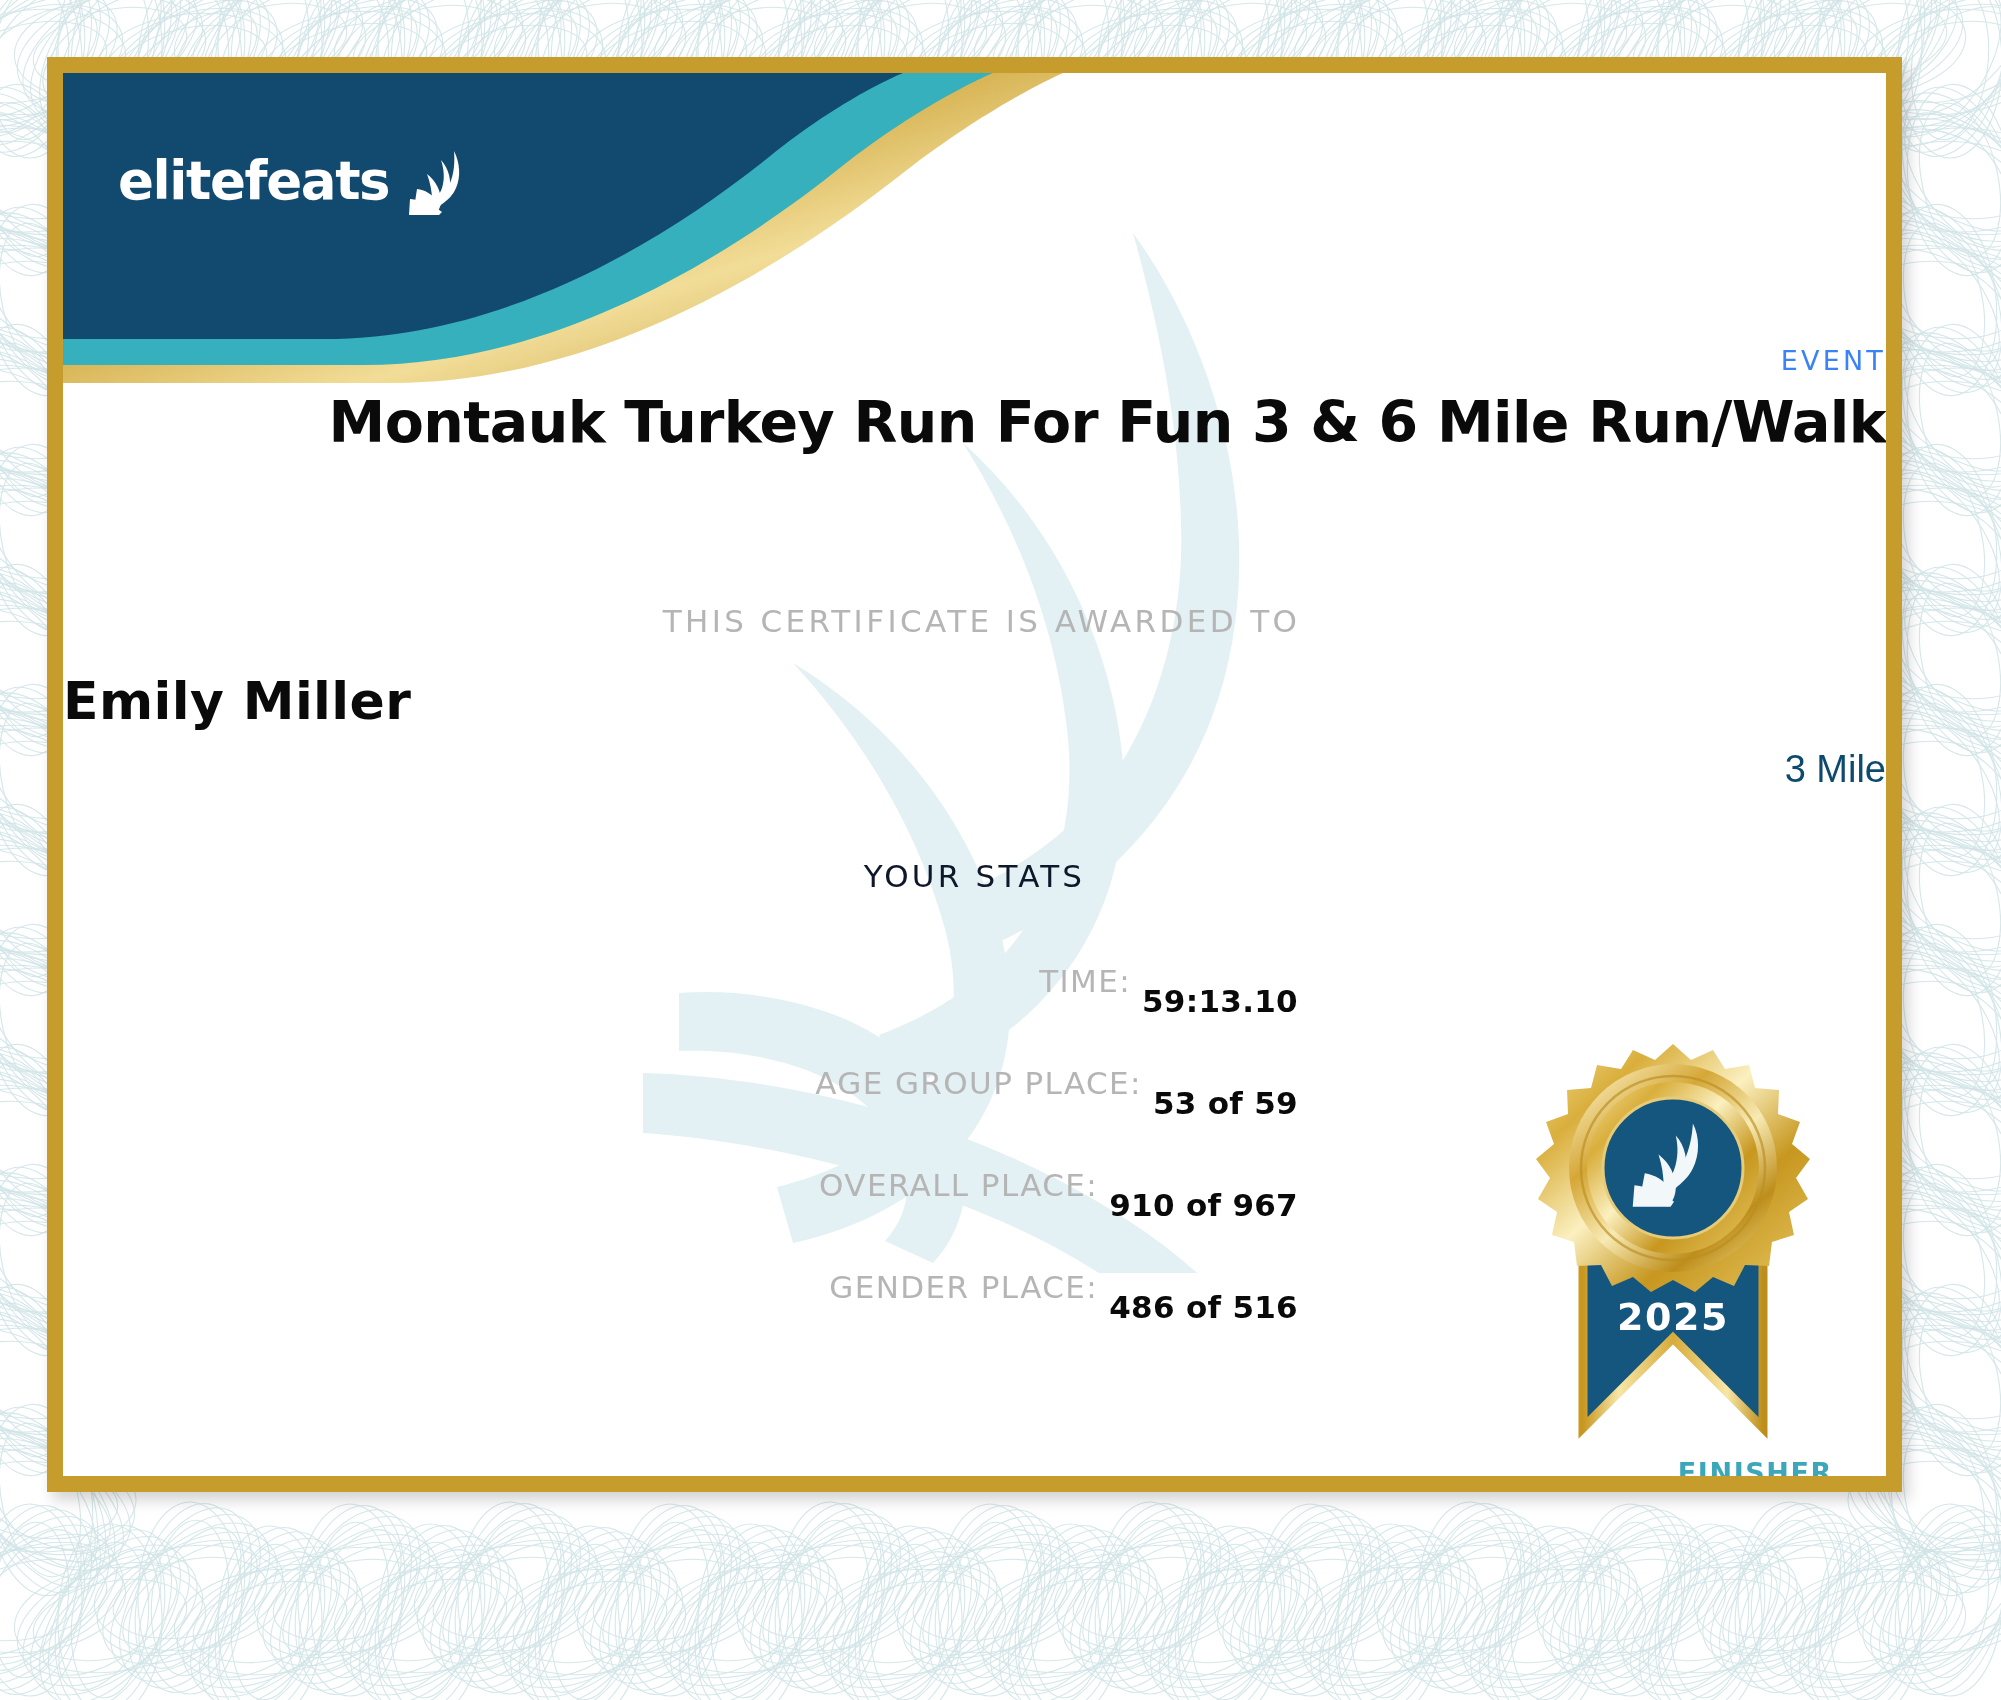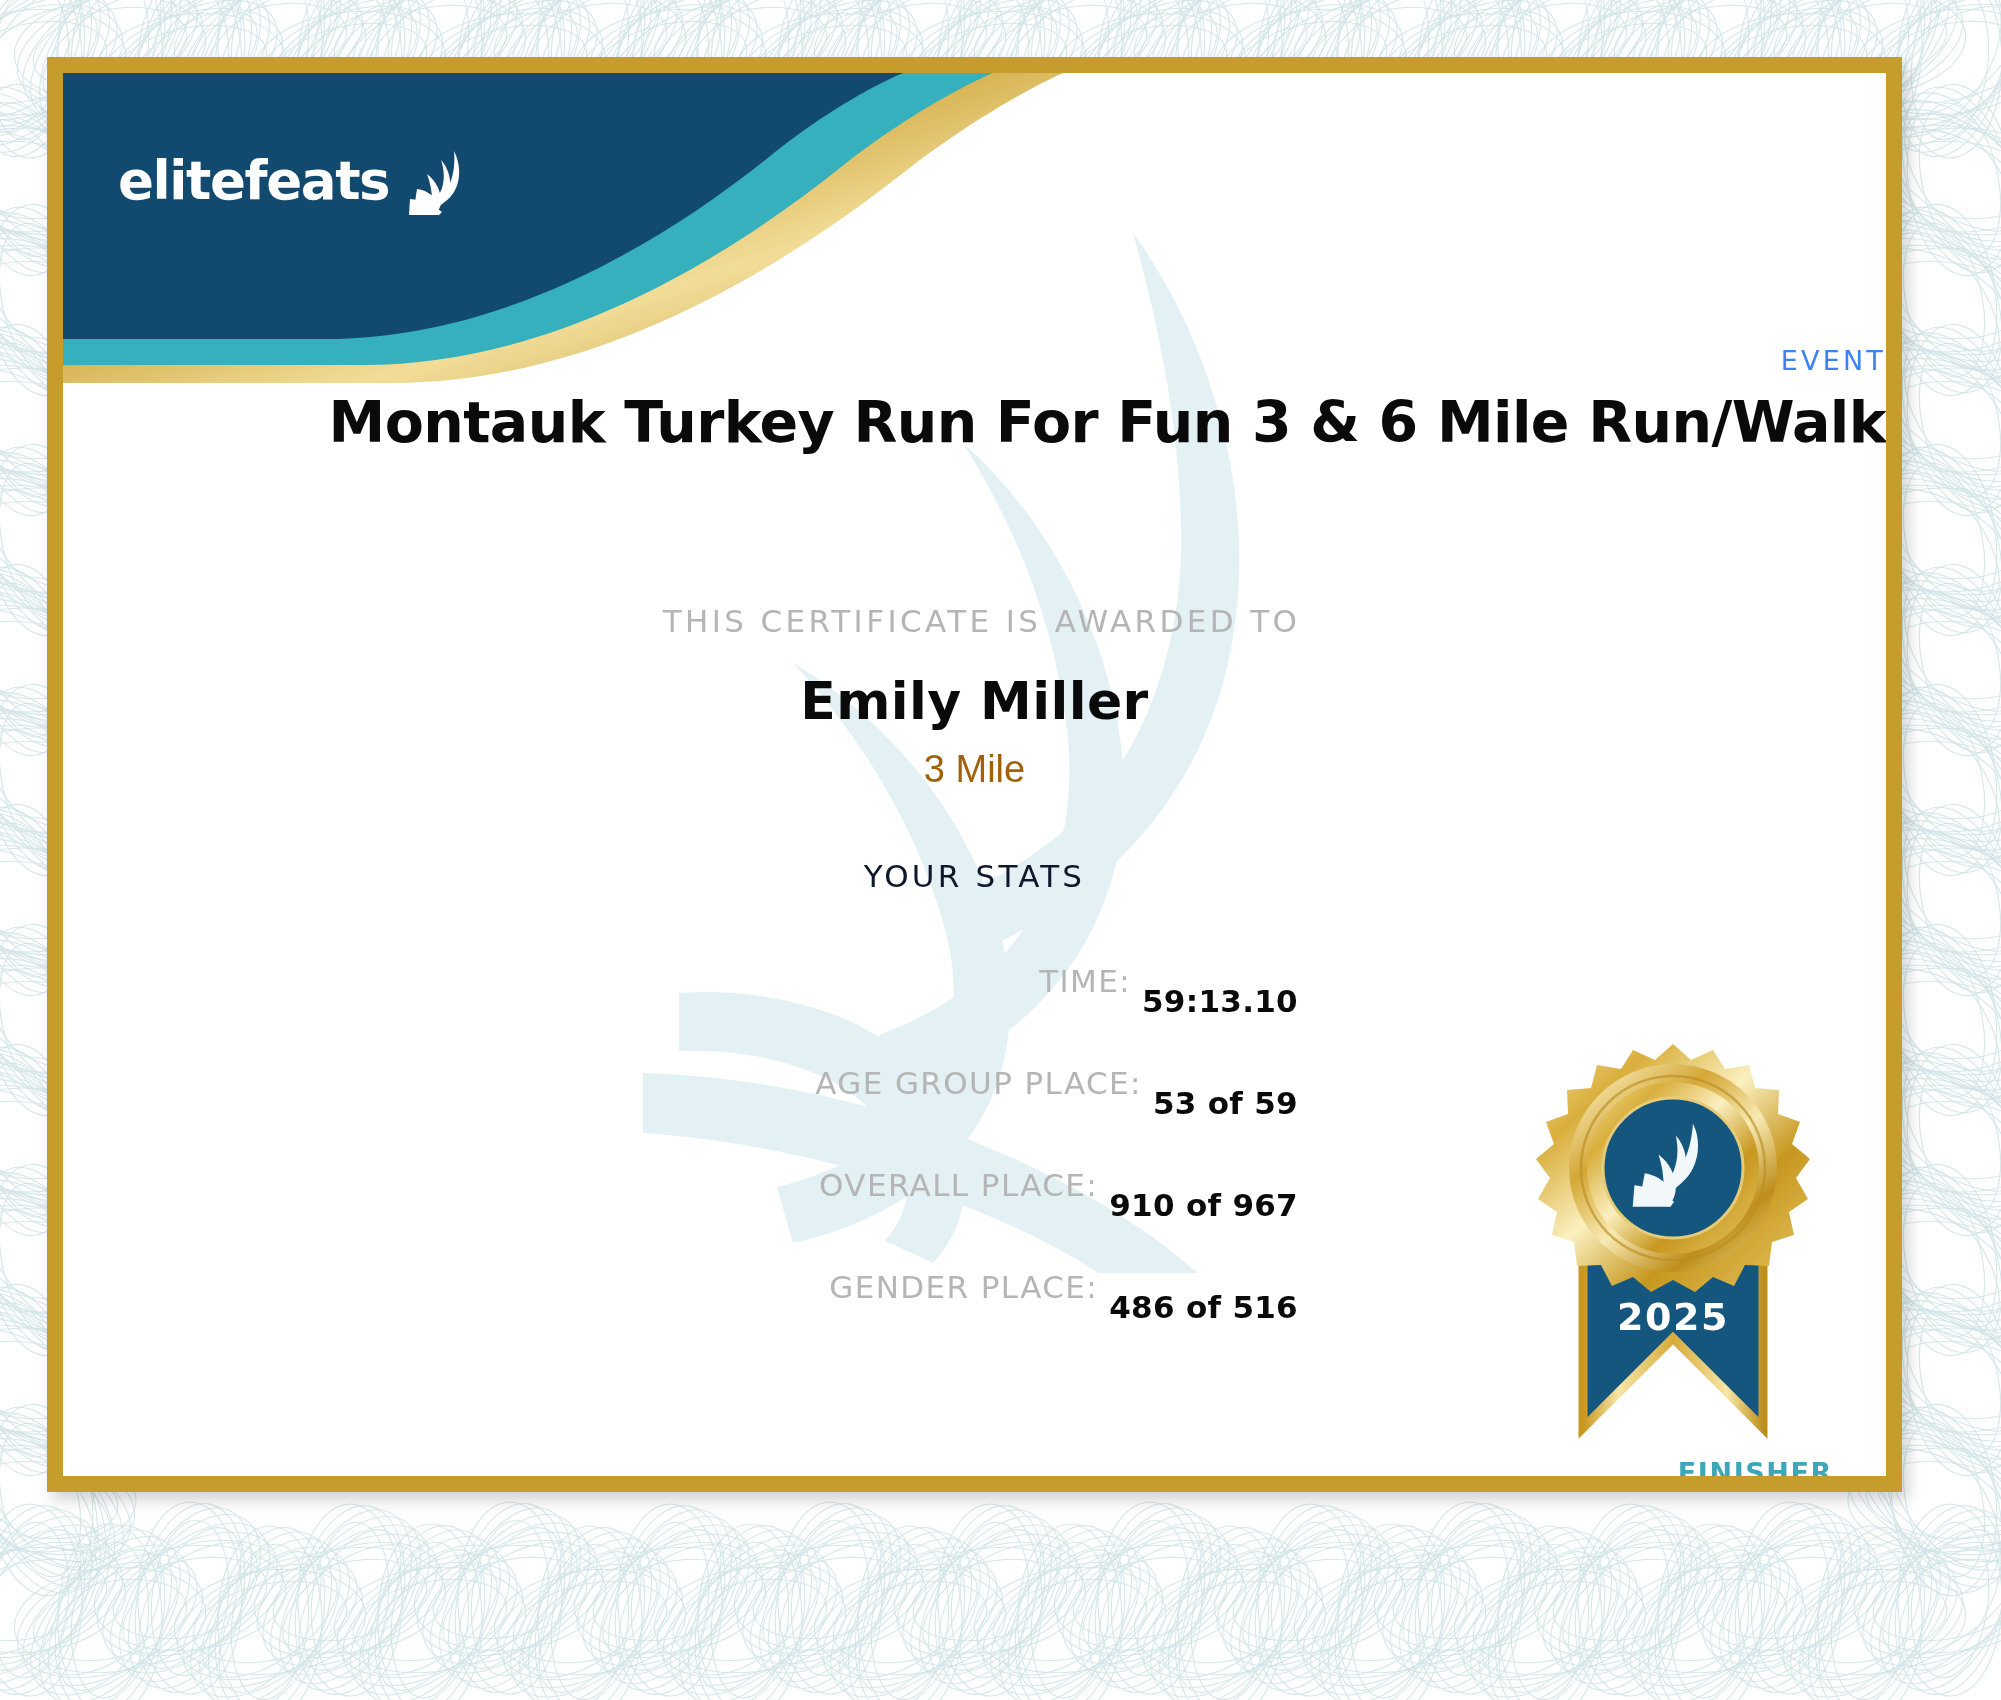--- a/index.html
+++ b/index.html
@@ -99,31 +99,31 @@
     position:absolute; left:0; right:0; top:530px;
     text-align:center;
     color:#b5b5b5;
     font-size:31px;
     letter-spacing:3.4px;
     font-family:"DejaVu Sans", sans-serif;
     padding-left:14px;
   }
   .recipient-name {
     position:absolute; left:0; right:0; top:598px;
-    text-align:center;
+    text-align:left;
     color:#0a0a0a;
     font-size:52px;
     font-weight:700;
     letter-spacing:0.4px;
     font-family:"DejaVu Sans", sans-serif;
   }
   .recipient-dist {
     position:absolute; left:0; right:0; top:675px;
-    text-align:center;
-    color:#a16207;
+    text-align:right;
+    color:#0c4a6e;
     font-size:38px;
     font-weight:400;
     font-family:"Liberation Sans", sans-serif;
   }
 
   .lbl-stats {
     position:absolute; left:0; right:0; top:785px;
     text-align:center;
     color:#0f172a;
     font-size:31px;

